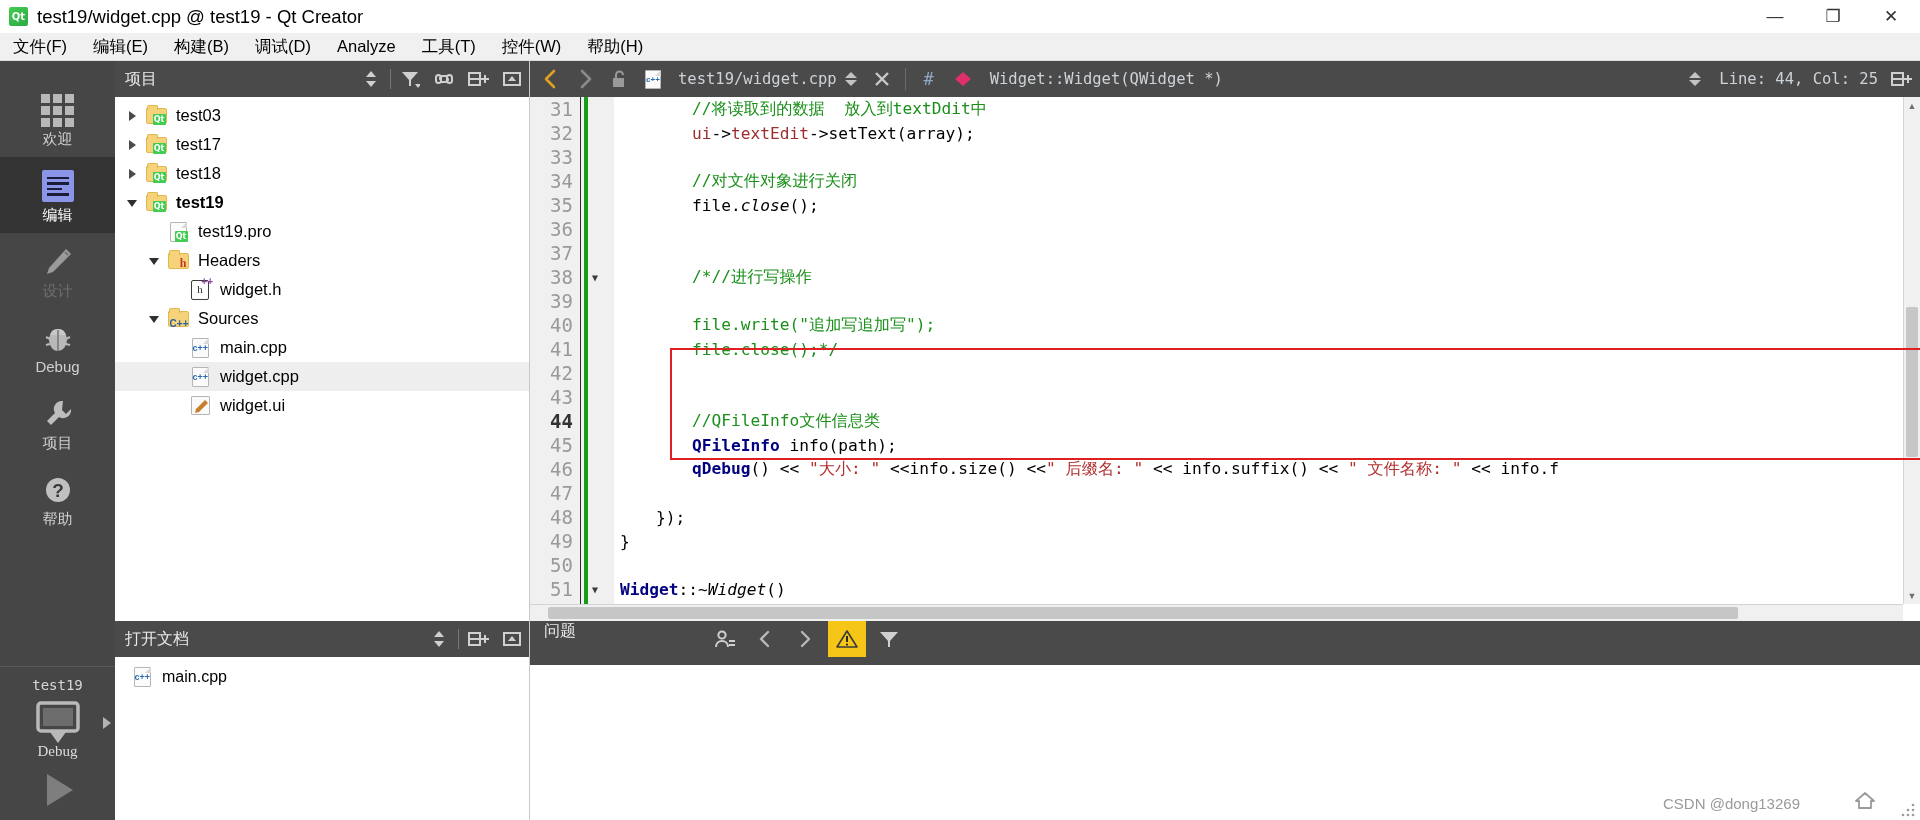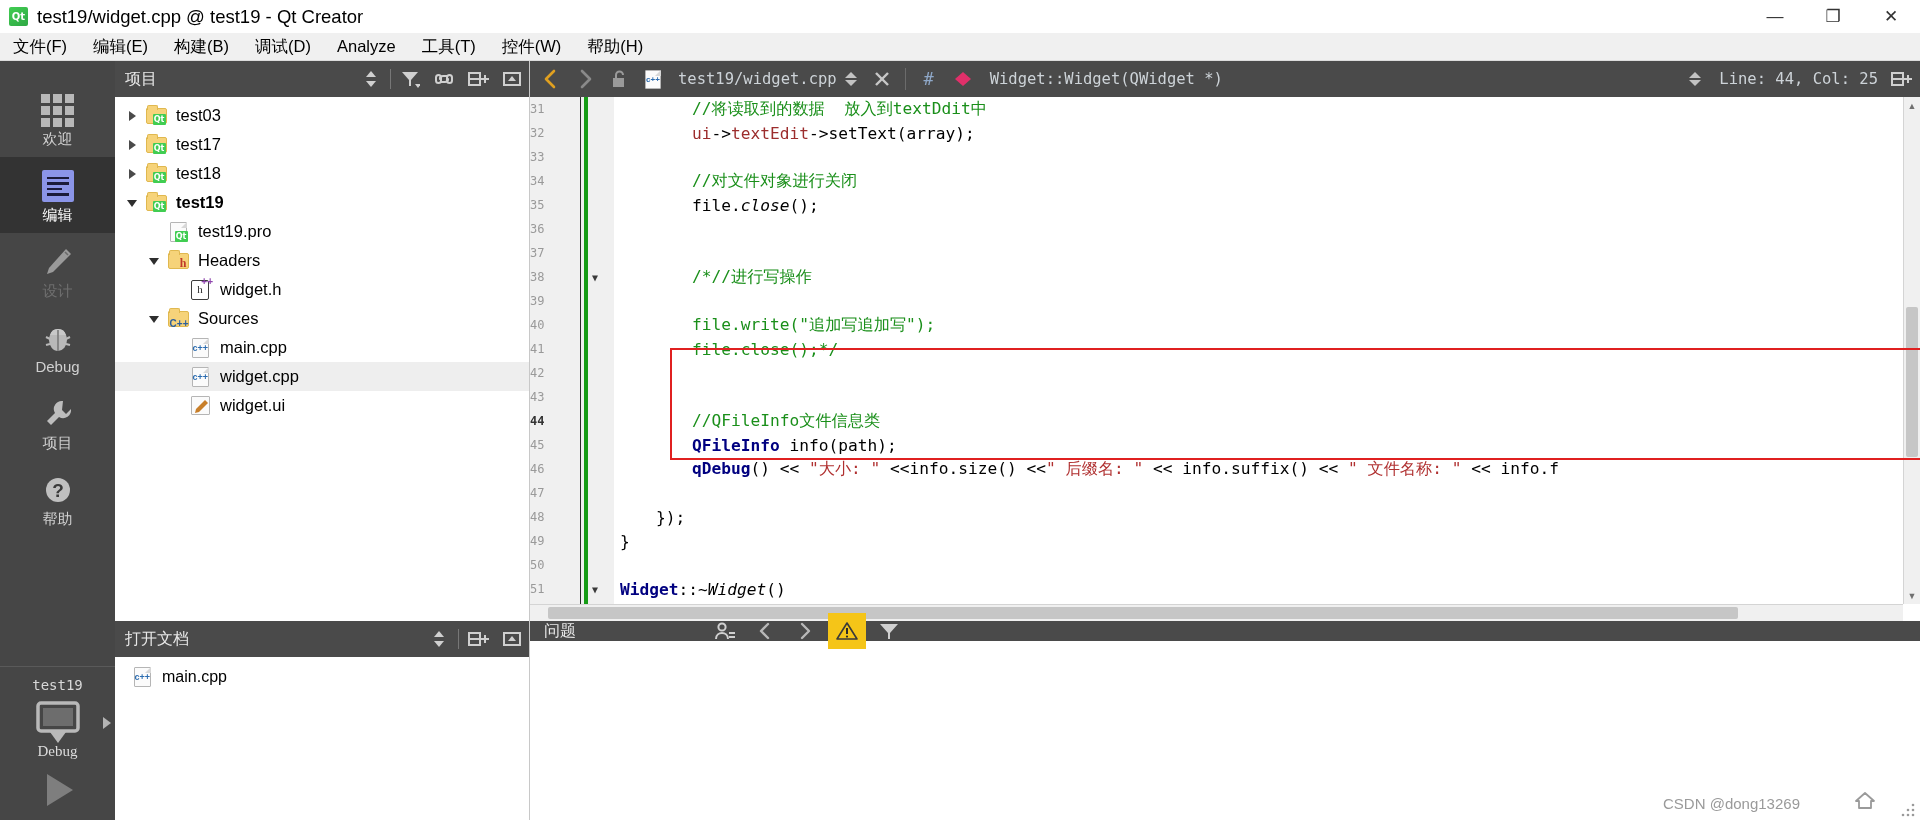--- a/index.html
+++ b/index.html
@@ -243,22 +243,22 @@
   }
   #gutter-sep {
     position: absolute; left: 50px; top: 0; width: 1px; bottom: 0; background: #2b2b2b;
   }
   .code-line {
     position: relative; height: 24px; display: flex; align-items: center;
     white-space: pre; font-family: "DejaVu Sans Mono", monospace; font-size: 16.2px;
   }
   .code-line.current { }
   .ln {
-    width: 50px; text-align: left; padding-right: 7px; color: #999999;
-    font-family: "DejaVu Sans Mono", monospace; font-size: 12px; flex: none;
+    width: 50px; text-align: right; padding-right: 7px; color: #999999;
+    font-family: "DejaVu Sans Mono", monospace; font-size: 19px; flex: none;
   }
   .ln.cur { color: #333; font-weight: bold; }
   .fold {
     width: 30px; text-align: center; color: #3a3a3a; font-size: 10px; flex: none;
   }
   .ctext { padding-left: 74px; text-align: right; }
 
   
   .t-comment { color: #1a8f1a; }
   .t-str     { color: #b03030; }
@@ -290,21 +290,21 @@
     position: absolute; top: 2px; bottom: 2px; left: 18px; width: 1190px;
     background: #c6c6c6; border-radius: 2px;
   }
 
   
   #bottombar {
     position: absolute; left: 530px; top: 621px; right: 0; height: 199px;
     background: #ffffff;
   }
   #bottombar-head {
-    height: 20px; background: #4a4a4a; display: flex; align-items: center;
+    height: 44px; background: #4a4a4a; display: flex; 
     color: #e8e8e8; font-size: 16px; padding-left: 14px; gap: 6px;
   }
   .bb-ico { width: 34px; height: 36px; display:flex;align-items:center;justify-content:center; }
   .bb-ico.warnbtn { background: #f5c518; }
   #watermark {
     position: absolute; right: 120px; bottom: 8px; color: #9a9a9a; font-size: 15px;
     font-family: "Liberation Sans", sans-serif;
   }
   #resize-grip {
     position: absolute; right: 4px; bottom: 2px; width: 16px; height: 16px;

